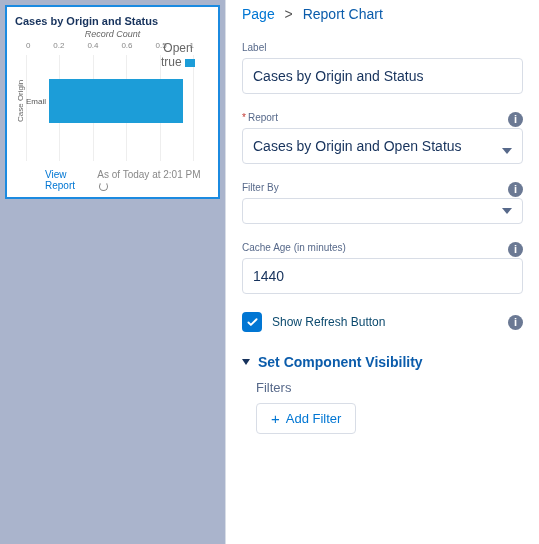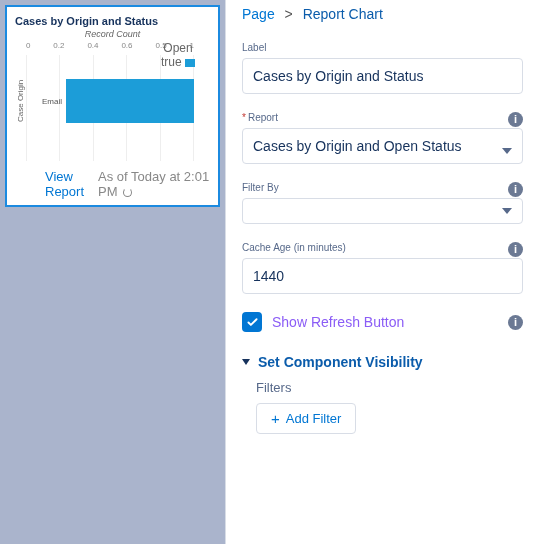--- a/index.html
+++ b/index.html
@@ -83,21 +83,21 @@
     transform: translateY(-50%);
     left: 0;
     right: 16px;
     height: 44px;
     display: flex;
     align-items: center;
   }
   .bar-cat {
     font-size: 8px;
     color: #555;
-    width: 40px;
+    width: 23px;
     text-align: right;
     padding-right: 4px;
   }
   .bar {
     height: 44px;
     background: #1c9dd8;
     flex: 1;
     max-width: 80%;
   }
   .legend {
@@ -113,21 +113,21 @@
     width: 10px;
     height: 8px;
     background: #1c9dd8;
     vertical-align: middle;
   }
   .chart-footer {
     display: flex;
     justify-content: flex-end;
     align-items: center;
     margin-top: 8px;
-    font-size: 13px;
+    font-size: 10px;
     margin-left: 30px;
   }
   .view-report {
     color: #0176d3;
     cursor: pointer;
   }
   .asof {
     color: #888;
   }
   .refresh-icon-s {
@@ -211,21 +211,21 @@
     width: 20px; height: 20px;
     background: #0176d3;
     border-radius: 4px;
     display: flex;
     align-items: center;
     justify-content: center;
     cursor: pointer;
     flex-shrink: 0;
   }
   .cb svg { width: 13px; height: 13px; }
-  .cb-label { font-size: 14px; color: #8b5cf6; }
+  .cb-label { font-size: 12px; color: #0c4a6e; }
   .checkbox-row .info-icon { top: 3px; }
 
   .section-header {
     display: flex;
     align-items: center;
     gap: 8px;
     font-size: 14px;
     font-weight: 700;
     color: #0b5cab;
     cursor: pointer;

